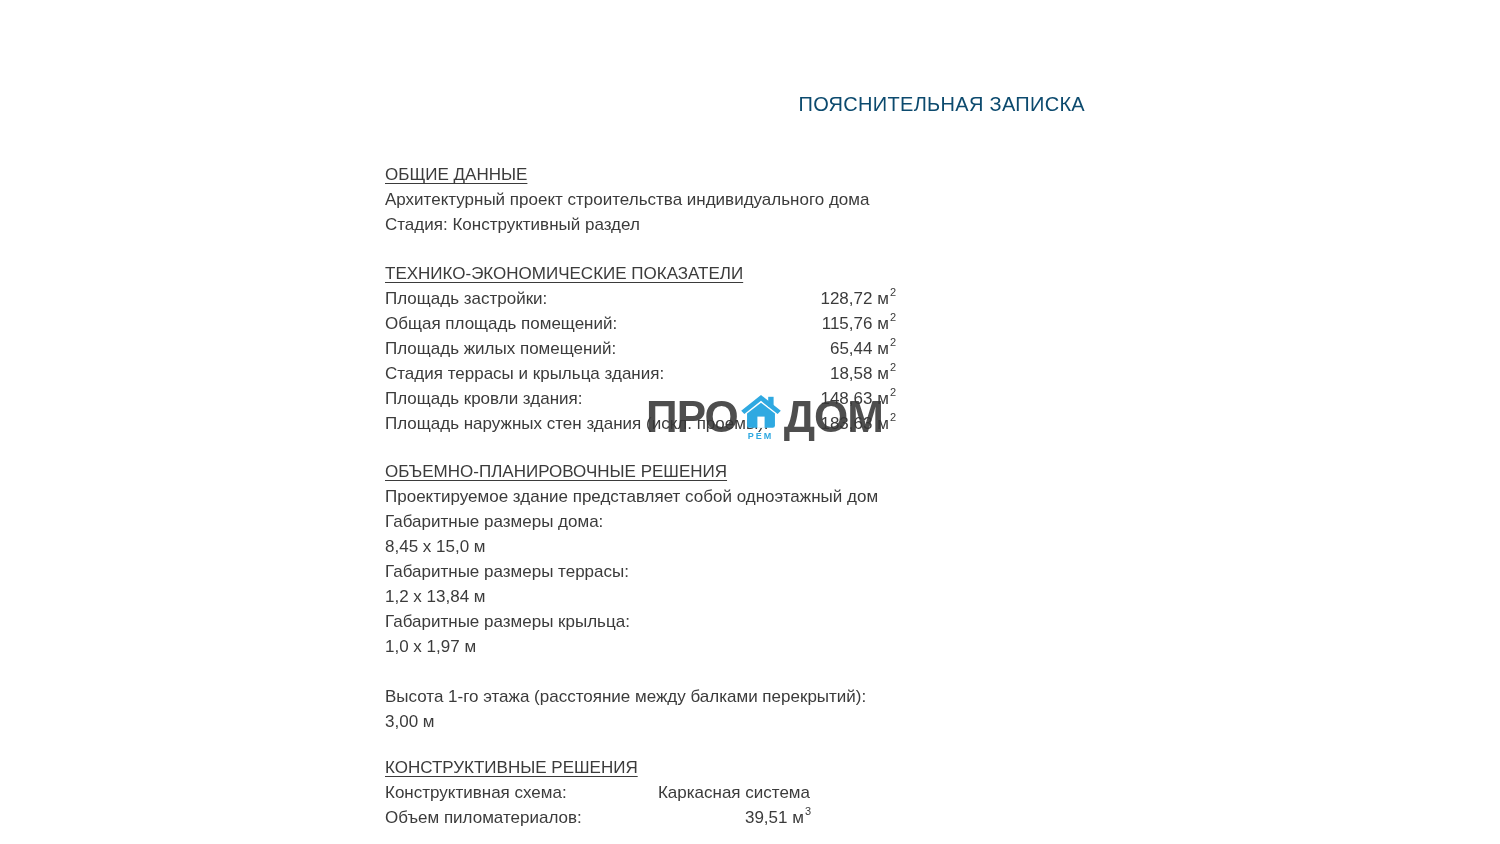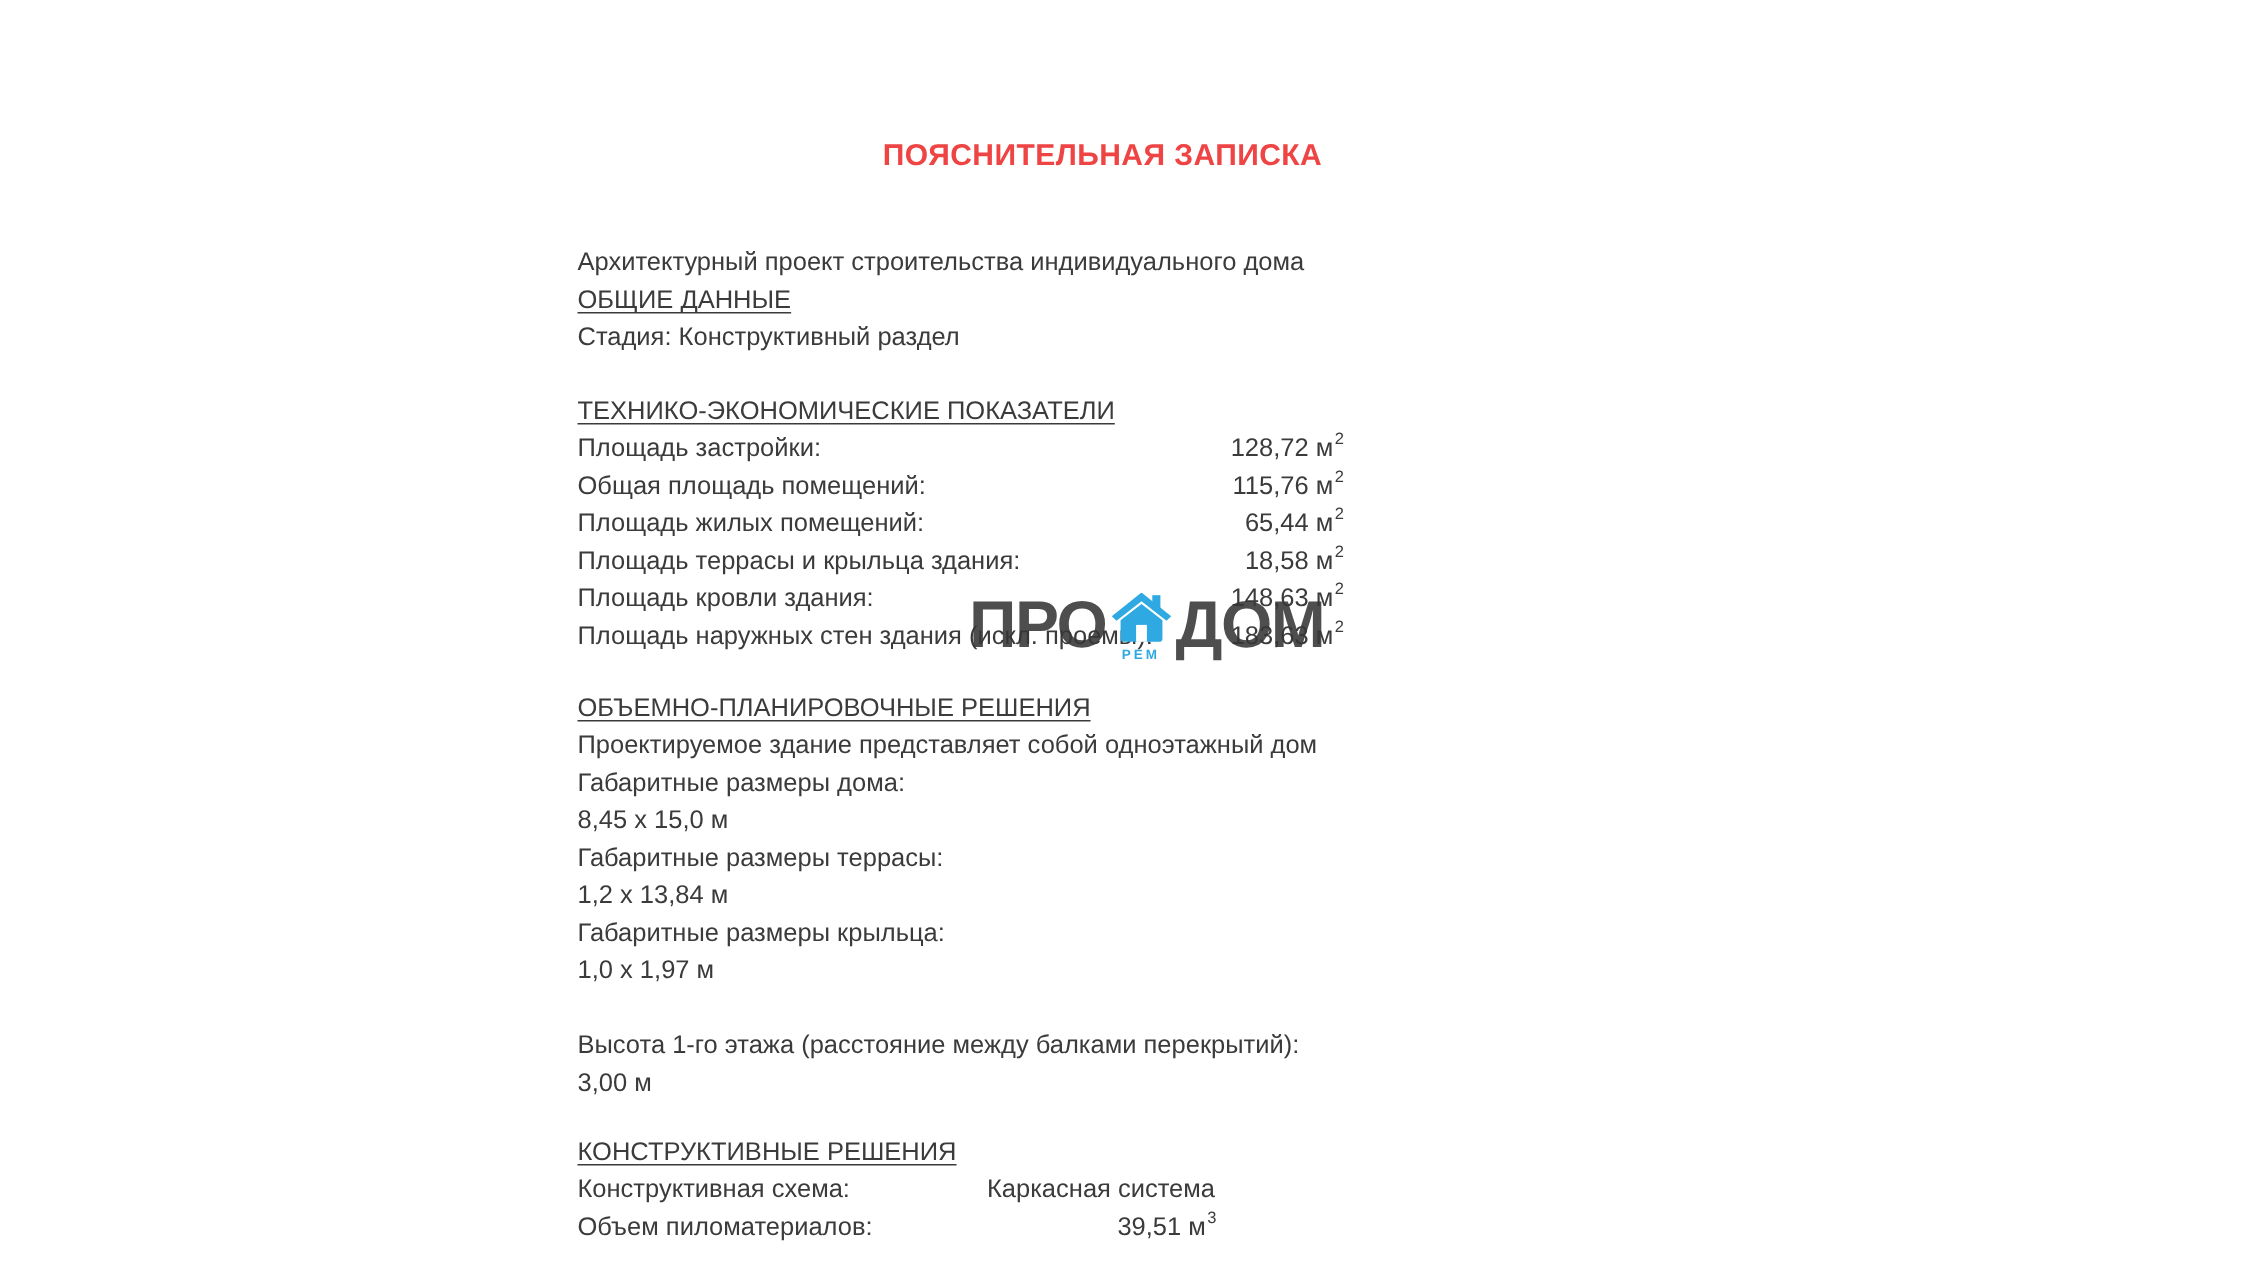--- a/index.html
+++ b/index.html
@@ -18,25 +18,25 @@
   .doc {
     position: absolute;
     left: 385px;
     top: 92px;
     width: 740px;
     font-size: 17px;
     line-height: 25px;
   }
   .title {
     width: 700px;
-    text-align: center;
+    text-align: right;
     font-size: 20px;
     line-height: 25px;
-    font-weight: 700;
-    color: #ef4444;
+    font-weight: 400;
+    color: #0c4a6e;
     letter-spacing: 0.3px;
   }
   .heading {
     display: inline-block;
     text-decoration: underline;
     text-underline-offset: 3px;
     text-decoration-thickness: 1px;
     color: #3b3b3b;
   }
   .sec { margin: 0; }
@@ -105,42 +105,42 @@
   }
 </style>
 </head>
 <body>
 
 <div class="doc">
 
   <div class="title">ПОЯСНИТЕЛЬНАЯ ЗАПИСКА</div>
 
   <div class="sec mt-general">
+    <div><span class="heading">ОБЩИЕ ДАННЫЕ</span></div>
     <div>Архитектурный проект строительства индивидуального дома</div>
-    <div><span class="heading">ОБЩИЕ ДАННЫЕ</span></div>
     <div>Стадия: Конструктивный раздел</div>
   </div>
 
   <div class="sec mt-tep">
     <div><span class="heading">ТЕХНИКО-ЭКОНОМИЧЕСКИЕ ПОКАЗАТЕЛИ</span></div>
 
     <div class="row w1">
       <span class="lbl">Площадь застройки:</span>
       <span class="val"><span>128,72 м</span><sup>2</sup></span>
     </div>
     <div class="row w1">
       <span class="lbl">Общая площадь помещений:</span>
       <span class="val"><span>115,76 м</span><sup>2</sup></span>
     </div>
     <div class="row w1">
       <span class="lbl">Площадь жилых помещений:</span>
       <span class="val"><span>65,44 м</span><sup>2</sup></span>
     </div>
     <div class="row w1">
-      <span class="lbl">Площадь террасы и крыльца здания:</span>
+      <span class="lbl">Стадия террасы и крыльца здания:</span>
       <span class="val"><span>18,58 м</span><sup>2</sup></span>
     </div>
     <div class="row w1">
       <span class="lbl">Площадь кровли здания:</span>
       <span class="val"><span>148,63 м</span><sup>2</sup></span>
     </div>
     <div class="row w1">
       <span class="lbl">Площадь наружных стен здания (искл. проемы):</span>
       <span class="val"><span>183,63 м</span><sup>2</sup></span>
     </div>

